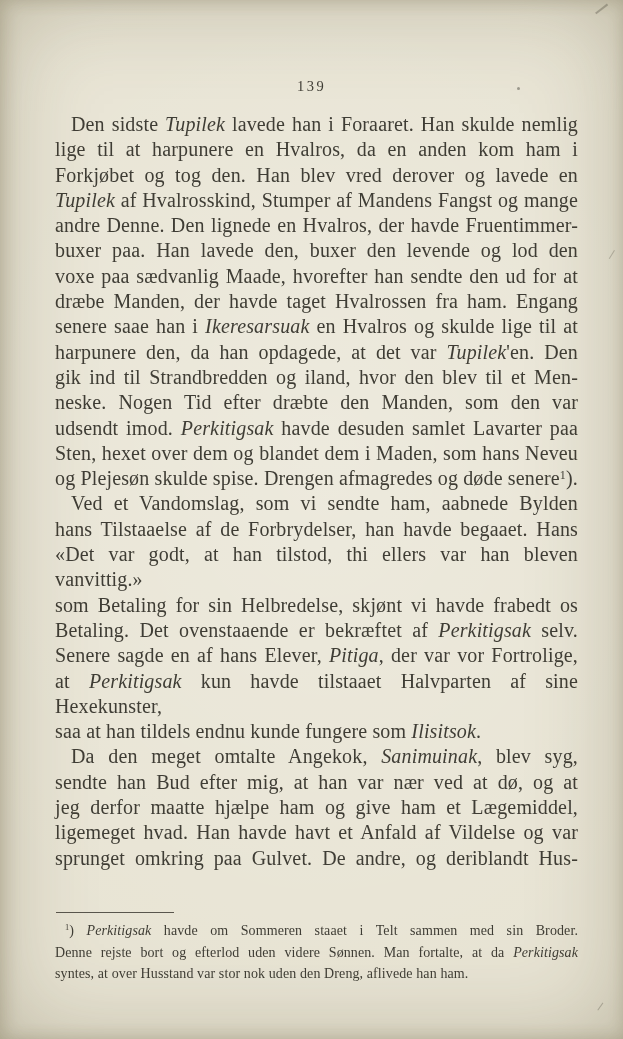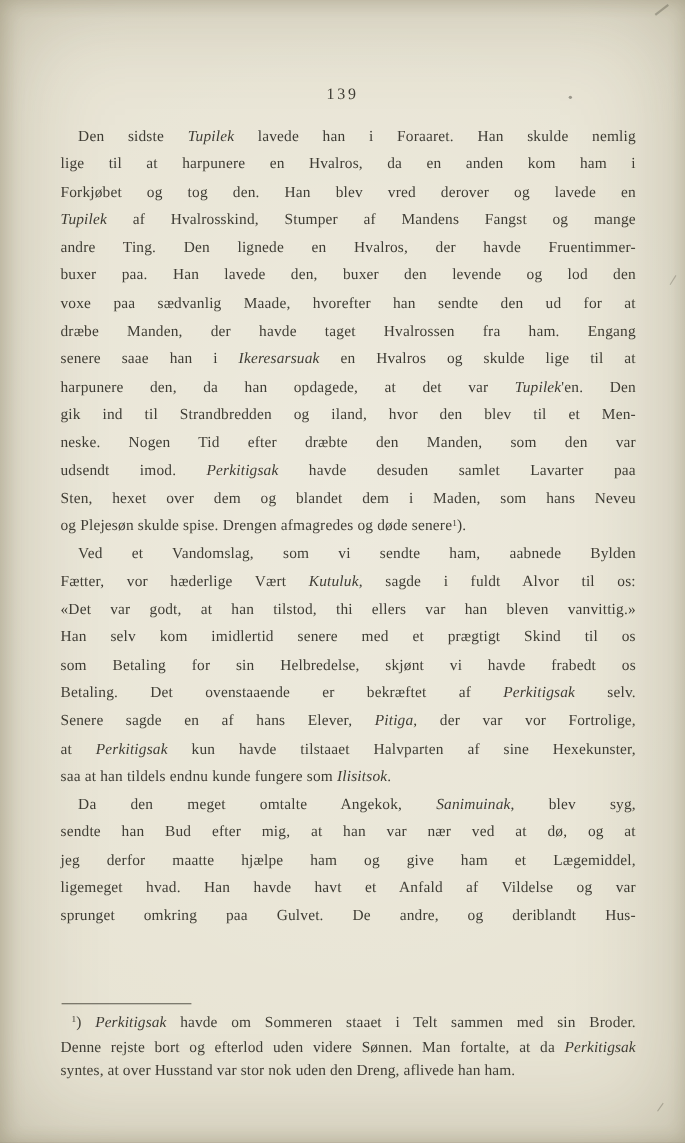--- a/index.html
+++ b/index.html
@@ -28,21 +28,21 @@
     pointer-events: none;
   }
   .page-number {
     position: absolute; top: 78px; left: 0; width: 100%;
     text-align: center;
     font-size: 14.5px;
     letter-spacing: 2.5px;
   }
   .text-block {
     position: absolute; top: 112px; left: 55px; width: 523px;
-    font-size: 14px;
+    font-size: 20px;
     line-height: 25.3px;
     letter-spacing: 0.15px;
   }
   .para { margin: 0; }
   .line {
     text-align: justify;
     text-align-last: justify;
     -moz-text-align-last: justify;
   }
   .line.last {
@@ -81,37 +81,36 @@
 
 <div class="page">
   <div class="page-number">139</div>
 
   <div class="text-block">
       <div class="para">
         <div class="line ind">Den sidste <span class="it">Tupilek</span> lavede han i Foraaret. Han skulde nemlig</div>
         <div class="line">lige til at harpunere en Hvalros, da en anden kom ham i</div>
         <div class="line">Forkjøbet og tog den. Han blev vred derover og lavede en</div>
         <div class="line"><span class="it">Tupilek</span> af Hvalrosskind, Stumper af Mandens Fangst og mange</div>
-        <div class="line">andre Ting. Den lignede en Hvalros, der havde Fruentimmer-</div>
+        <div class="line">andre Denne. Den lignede en Hvalros, der havde Fruentimmer-</div>
         <div class="line">buxer paa. Han lavede den, buxer den levende og lod den</div>
         <div class="line">voxe paa sædvanlig Maade, hvorefter han sendte den ud for at</div>
         <div class="line">dræbe Manden, der havde taget Hvalrossen fra ham. Engang</div>
         <div class="line">senere saae han i <span class="it">Ikeresarsuak</span> en Hvalros og skulde lige til at</div>
         <div class="line">harpunere den, da han opdagede, at det var <span class="it">Tupilek</span>'en. Den</div>
         <div class="line">gik ind til Strandbredden og iland, hvor den blev til et Men-</div>
         <div class="line">neske. Nogen Tid efter dræbte den Manden, som den var</div>
         <div class="line">udsendt imod. <span class="it">Perkitigsak</span> havde desuden samlet Lavarter paa</div>
         <div class="line">Sten, hexet over dem og blandet dem i Maden, som hans Neveu</div>
         <div class="line last">og Plejesøn skulde spise. Drengen afmagredes og døde senere<sup>1</sup>).</div>
       </div>
       <div class="para">
         <div class="line ind">Ved et Vandomslag, som vi sendte ham, aabnede Bylden</div>
-        <div class="line">Fætter, vor hæderlige Vært <span class="it">Kutuluk</span>, sagde i fuldt Alvor til os:</div>
+        <div class="line">hans Tilstaaelse af de Forbrydelser, han havde begaaet. Hans</div>
         <div class="line">«Det var godt, at han tilstod, thi ellers var han bleven vanvittig.»</div>
-        <div class="line">Han selv kom imidlertid senere med et prægtigt Skind til os</div>
         <div class="line">som Betaling for sin Helbredelse, skjønt vi havde frabedt os</div>
         <div class="line">Betaling. Det ovenstaaende er bekræftet af <span class="it">Perkitigsak</span> selv.</div>
         <div class="line">Senere sagde en af hans Elever, <span class="it">Pitiga</span>, der var vor Fortrolige,</div>
         <div class="line">at <span class="it">Perkitigsak</span> kun havde tilstaaet Halvparten af sine Hexekunster,</div>
         <div class="line last">saa at han tildels endnu kunde fungere som <span class="it">Ilisitsok</span>.</div>
       </div>
       <div class="para">
         <div class="line ind">Da den meget omtalte Angekok, <span class="it">Sanimuinak</span>, blev syg,</div>
         <div class="line">sendte han Bud efter mig, at han var nær ved at dø, og at</div>
         <div class="line">jeg derfor maatte hjælpe ham og give ham et Lægemiddel,</div>

